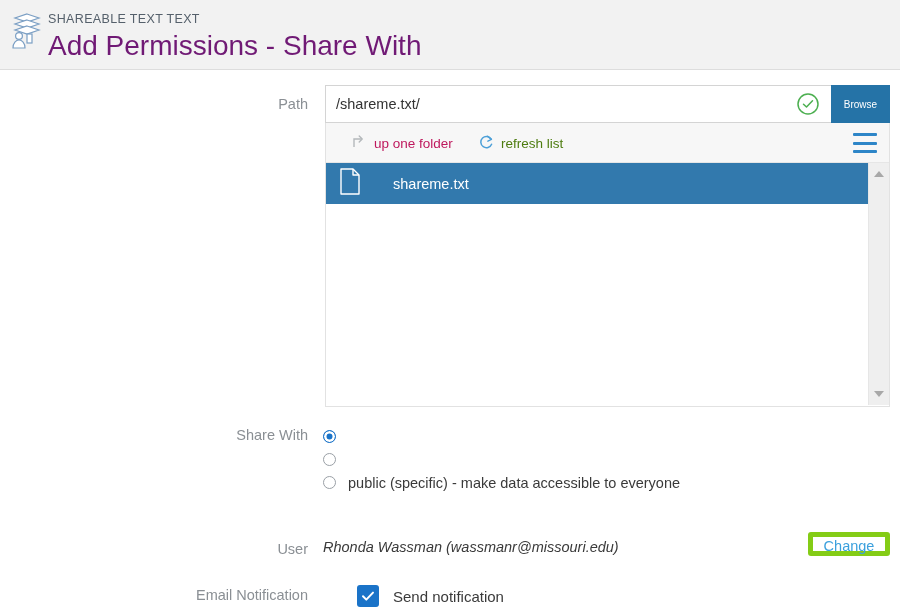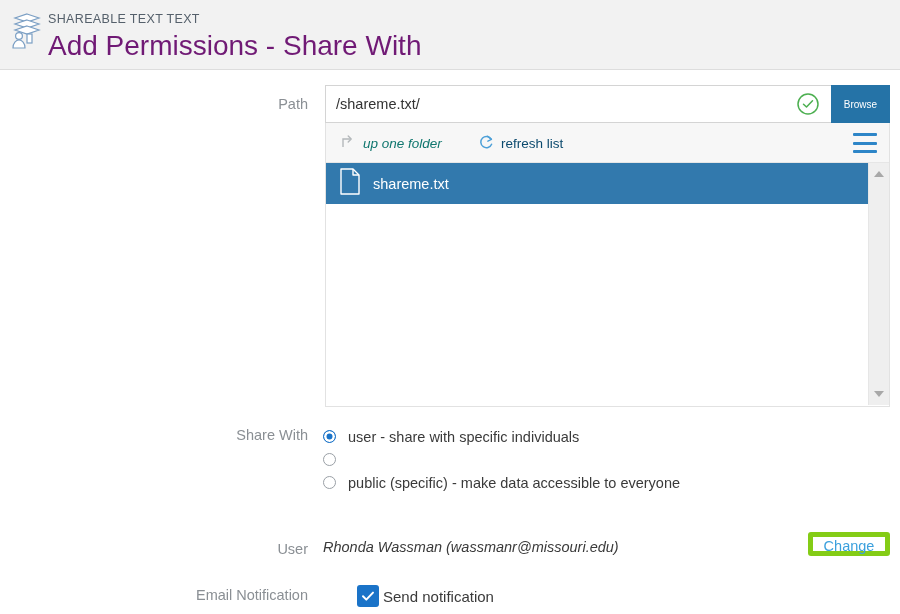--- a/index.html
+++ b/index.html
@@ -118,22 +118,22 @@
   }
   .tool-item {
     position: absolute;
     top: 0; height: 40px;
     display: flex;
     align-items: center;
     gap: 6px;
     font-size: 13.5px;
     cursor: pointer;
   }
-  .tool-up { left: 14px; color: #0f766e; font-style: italic; }
-  .tool-refresh { left: 152px; color: #0c4a6e; }
+  .tool-up { left: 25px; color: #be185d; }
+  .tool-refresh { left: 152px; color: #4d7c0f; }
   .tool-menu {
     position: absolute;
     right: 12px; top: 10px;
     width: 24px; height: 20px;
     display: flex;
     flex-direction: column;
     justify-content: space-between;
     cursor: pointer;
   }
   .tool-menu span {
@@ -147,21 +147,21 @@
     position: absolute;
     left: 0; top: 40px;
     width: 542px; height: 242px;
     background: #ffffff;
   }
   .file-row {
     display: flex;
     align-items: center;
     height: 41px;
     padding-left: 13px;
-    gap: 12px;
+    gap: 32px;
     cursor: pointer;
   }
   .file-row.selected { background: #3279ad; color: #ffffff; }
   .file-name { font-size: 14.5px; }
 
   .list-scrollbar {
     position: absolute;
     right: 0; top: 40px;
     width: 21px; height: 242px;
     background: #efefef;
@@ -227,21 +227,21 @@
     font-size: 14.5px;
     cursor: pointer;
   }
 
   
   .notify-row {
     position: absolute;
     left: 323px; top: 585px;
     display: flex;
     align-items: center;
-    gap: 4px;
+    gap: 14px;
     cursor: pointer;
     padding-left: 34px;
   }
   .check-mark {
     width: 22px; height: 22px;
     border-radius: 3px;
     background: #1a73c8;
     display: flex;
     align-items: center;
     justify-content: center;
@@ -326,21 +326,20 @@
     <div class="sb-arrow sb-up"></div>
     <div class="sb-arrow sb-down"></div>
   </div>
 </div>
 
 <div class="form-label" style="top:427px;">Share With</div>
 
 <div class="radio-group">
   <label class="radio-opt checked">
     <span class="radio-mark"></span>
-    <span class="radio-label">user - share with specific individuals</span>
   </label>
   <label class="radio-opt">
     <span class="radio-mark"></span>
   </label>
   <label class="radio-opt">
     <span class="radio-mark"></span>
     <span class="radio-label">public (specific) - make data accessible to everyone</span>
   </label>
 </div>
 

